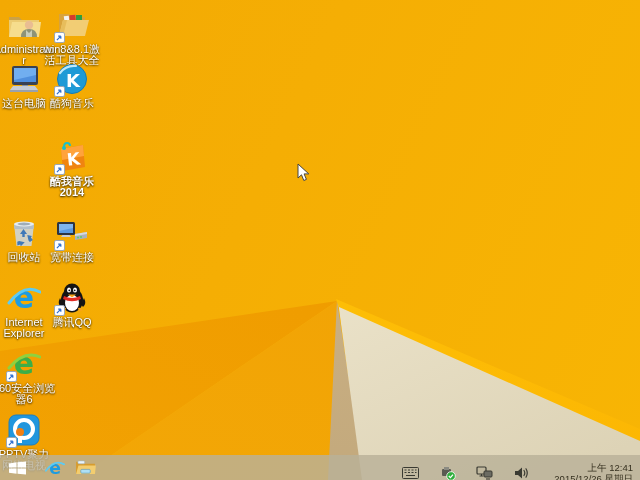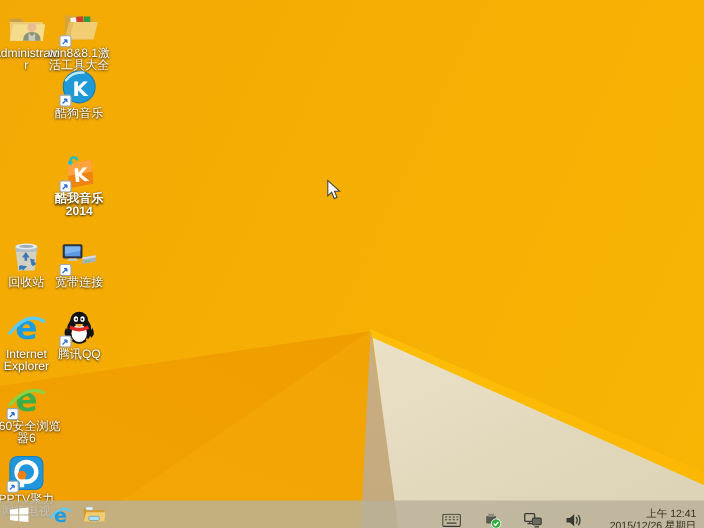--- a/index.html
+++ b/index.html
@@ -60,20 +60,33 @@
         <path d="M2 12 L32 12 L32 29 L2 29 Z" fill="#eccb72"></path>
         <path d="M2 29 L5 14 L34 14 L32 29 Z" fill="#f6dd8d"></path>
         <circle cx="22" cy="17" r="4.2" fill="#e9bd92"></circle>
         <path d="M14 29 Q14 21 22 21 Q30 21 30 29 Z" fill="#8e9377"></path>
         <path d="M19 22 L22 25 L25 22 L25 29 L19 29 Z" fill="#c9cdb9"></path>
       </svg>
     </div>
     <div class="lbl">Administrator</div>
   </div>
 
+  <div class="dicon" style="left:0;top:62px">
+    <div class="art">
+      <svg width="34" height="34" viewBox="0 0 34 34">
+        <rect x="5" y="4" width="26" height="19" rx="2" fill="#3a4150"></rect>
+        <rect x="7" y="6" width="22" height="14" fill="#4f8fde"></rect>
+        <path d="M7 6 H29 V13 L7 18 Z" fill="#71aef0"></path>
+        <rect x="15" y="23" width="6" height="3" fill="#8b929e"></rect>
+        <path d="M3 28 L31 28 L28 24 L6 24 Z" fill="#c7ccd4"></path>
+        <path d="M3 28 H31 V30 H3 Z" fill="#9aa1ab"></path>
+      </svg>
+    </div>
+    <div class="lbl">这台电脑</div>
+  </div>
 
 
   <div class="dicon" style="left:0;top:216px">
     <div class="art">
       <svg width="34" height="34" viewBox="0 0 34 34">
         <path d="M7 8 L27 8 L24.5 30 L9.5 30 Z" fill="#cdd6dd" fill-opacity="0.88"></path>
         <path d="M7 8 L27 8 L26.5 13 L7.5 13 Z" fill="#b3bfc9"></path>
         <ellipse cx="17" cy="8" rx="10" ry="2.6" fill="#e6edf2"></ellipse>
         <ellipse cx="17" cy="8" rx="6.5" ry="1.5" fill="#9fadb8"></ellipse>
         <path d="M13 18 l3.5-5 3.5 5 h-2.3 v3 h-2.4 v-3 Z" fill="#3f79b8"></path>

